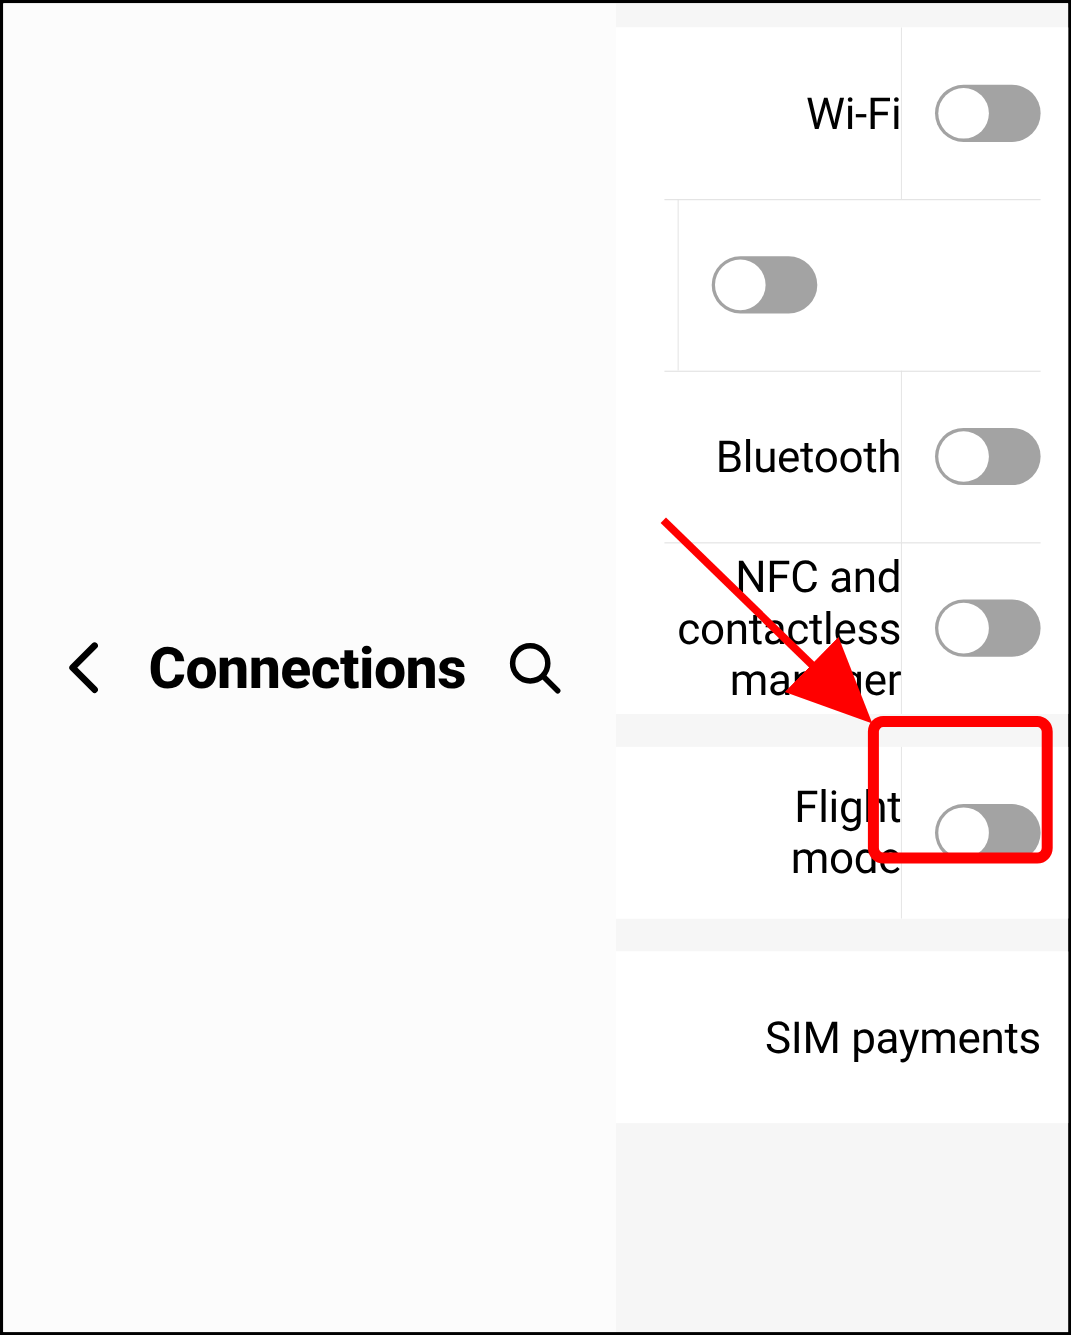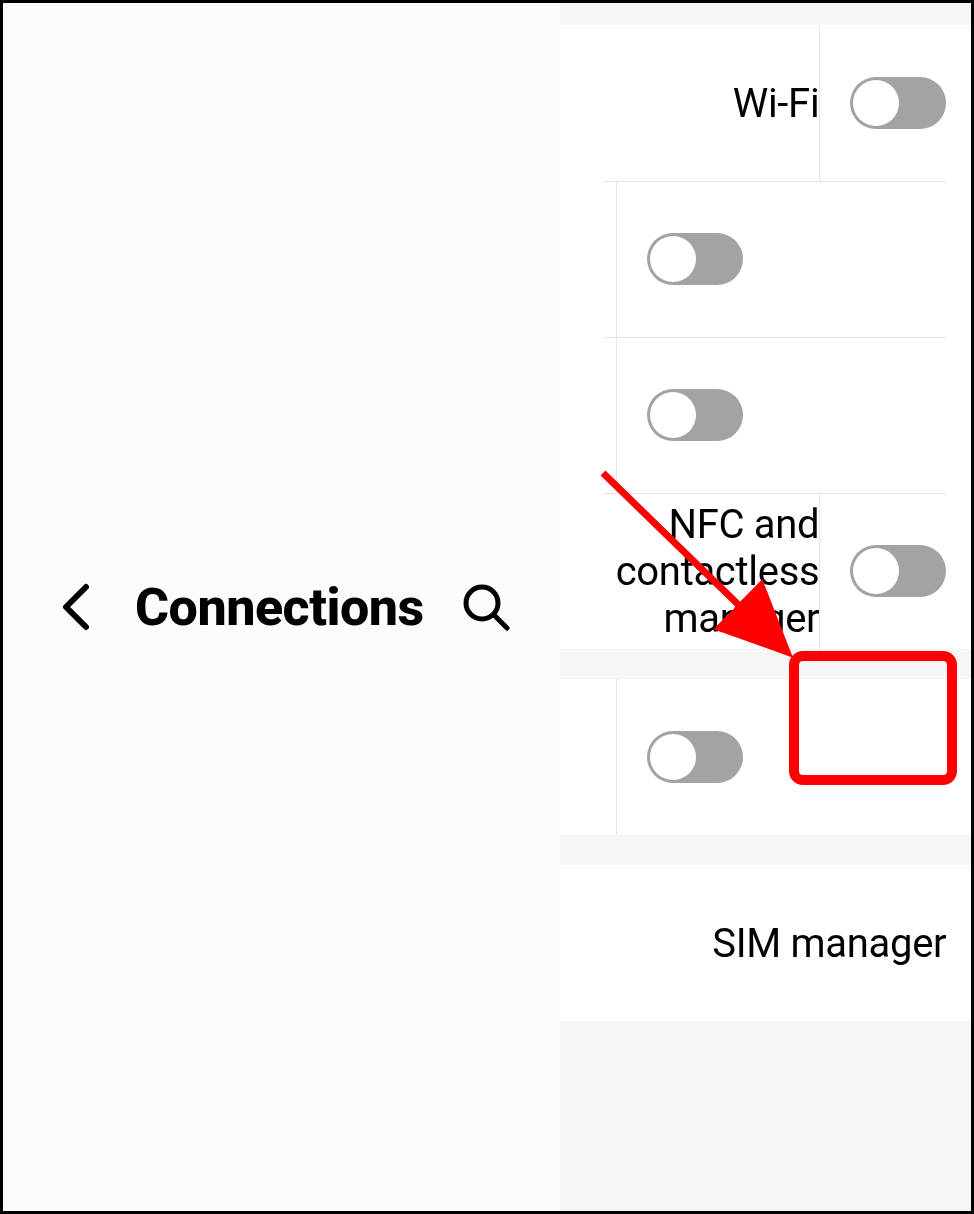--- a/index.html
+++ b/index.html
@@ -151,43 +151,45 @@
         <div class="toggle-wrap">
           <div class="toggle"></div>
         </div>
       </div>
       <div class="row">
         <div class="toggle-wrap">
           <div class="toggle"></div>
         </div>
       </div>
       <div class="row">
+        <div class="row-label">Bluetooth</div>
         <div class="toggle-wrap">
           <div class="toggle"></div>
         </div>
       </div>
       <div class="row">
         <div class="row-label">NFC and contactless manager</div>
         <div class="toggle-wrap" id="nfc-toggle-wrap">
           <div class="toggle"></div>
         </div>
       </div>
     </div>
 
     <div class="group">
       <div class="row">
+        <div class="row-label">Flight mode</div>
         <div class="toggle-wrap">
           <div class="toggle"></div>
         </div>
       </div>
     </div>
 
     <div class="group">
       <div class="row">
-        <div class="row-label">SIM manager</div>
+        <div class="row-label">SIM payments</div>
       </div>
     </div>
 
   </div>
 
 </div>
 
 <div class="highlight-box" style="left:786px; top:648px; width:168px; height:134px;"></div>
 
 <svg class="arrow-svg" style="left:590px; top:460px; width:220px; height:210px;" viewBox="0 0 220 210">

